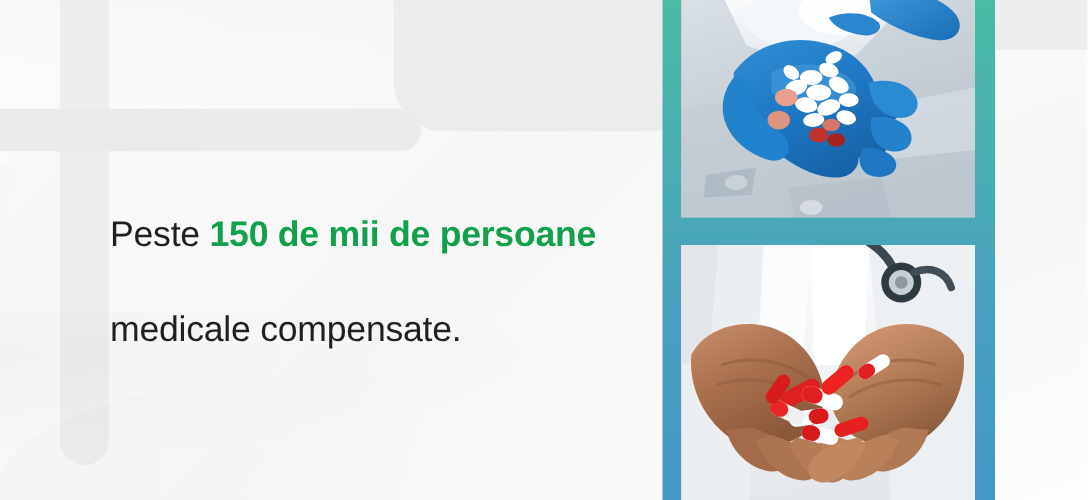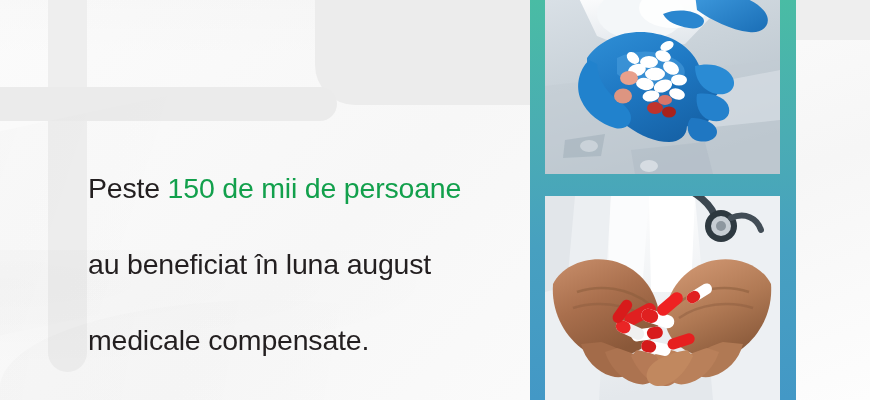--- a/index.html
+++ b/index.html
@@ -49,21 +49,21 @@
     background:linear-gradient(180deg,rgba(0,0,0,0.010),rgba(0,0,0,0));
   }
 
   
   .headline{
     position:absolute;left:88px;top:131px;width:440px;
     font-size:28.5px;line-height:38px;letter-spacing:-0.2px;
     color:#231f20;font-weight:400;
     white-space:pre-line;
   }
-  .headline .hl-strong{color:#12a04c;font-weight:400;}
+  .headline .hl-strong{color:#12a04c;font-weight:700;}
   .hl-line{display:block;}
 
   
   .panel{
     position:absolute;left:530px;top:0;width:266px;height:400px;
     background:linear-gradient(180deg,#49bca4 0%,#4aacb4 35%,#47a0c0 62%,#4398c6 100%);
   }
   .photo{
     position:absolute;left:15px;width:235px;overflow:hidden;background:#cfd6db;
   }
@@ -91,21 +91,20 @@
     <div class="dec-vbar"></div>
     <div class="dec-round-tr"></div>
     <div class="dec-hbar"></div>
     <div class="dec-diag"></div>
     <div class="dec-wave"></div>
     <div class="dec-wave2"></div>
   </div>
 
   <div class="headline">
     <span class="hl-line"><span>Peste </span><span class="hl-strong">150 de mii de persoane</span></span>
-    <span class="hl-line">au beneficiat în luna august</span>
     <span class="hl-line">medicale compensate.</span>
   </div>
 
   <div class="right-fill"></div>
   <div class="right-fill-band"></div>
 
   <div class="panel">
 
     <div class="photo photo-top">
       <svg class="photo-art" viewBox="0 0 235 174" preserveAspectRatio="xMidYMid slice">

